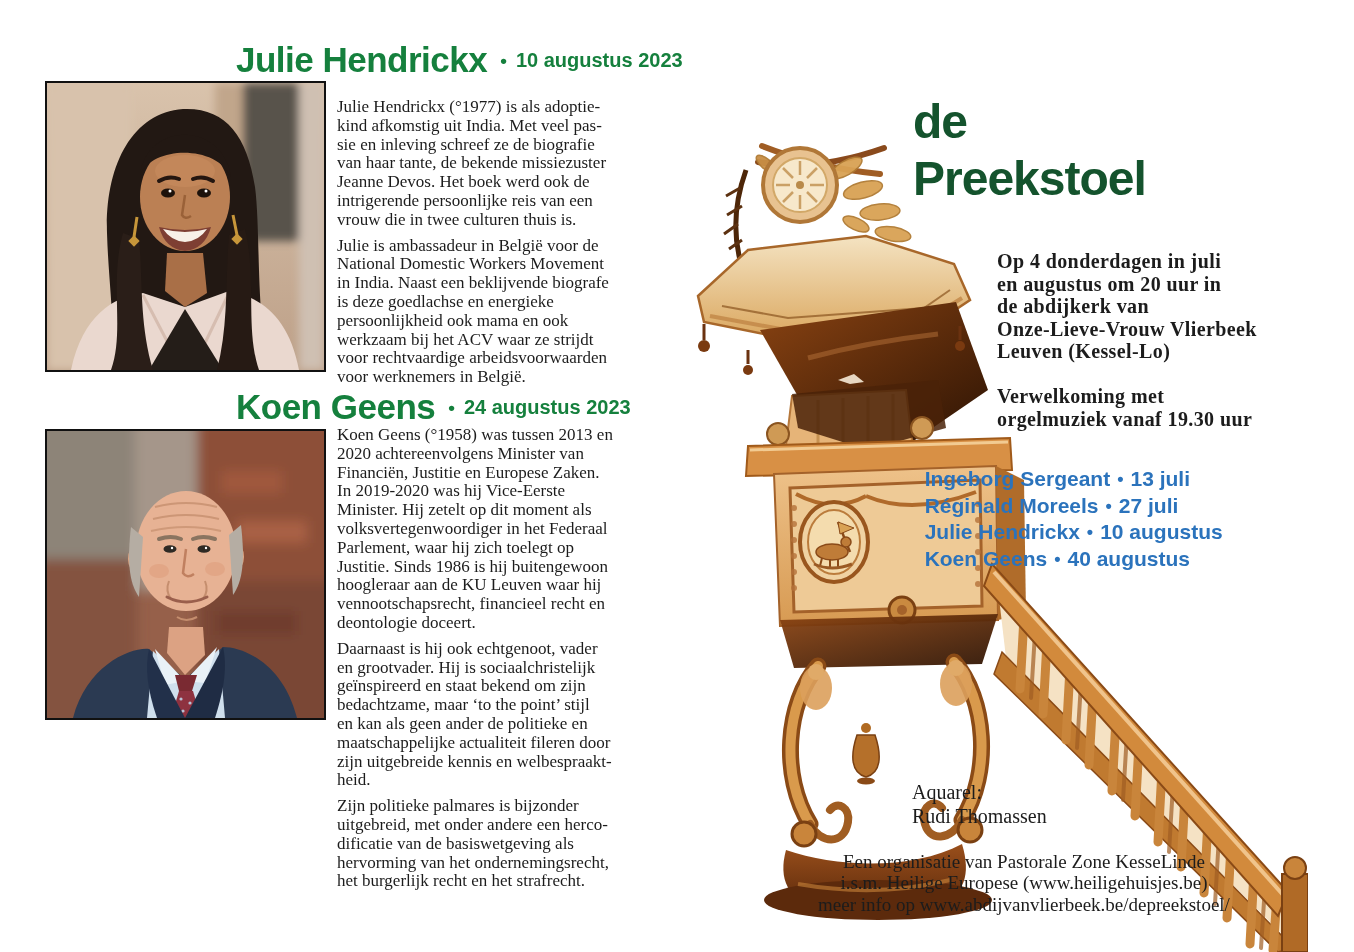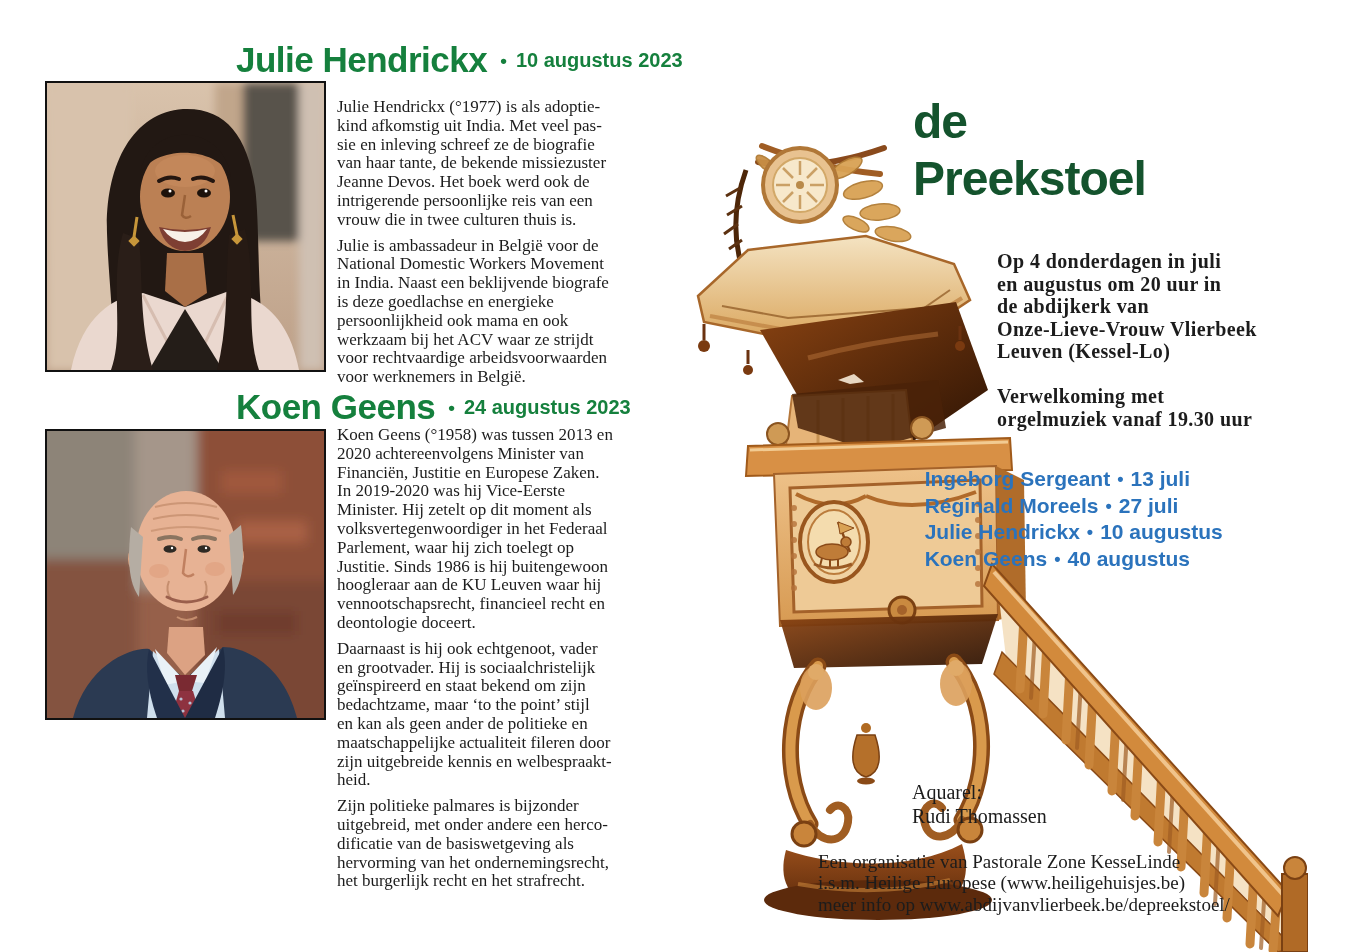--- a/index.html
+++ b/index.html
@@ -39,21 +39,21 @@
   .schedule .r0{margin-right:63px;}
   .schedule .r1{margin-right:48px;}
   .schedule .r2{margin-right:5px;}
   .schedule .r3{margin-right:0;}
   .aquarel{position:absolute;left:912px;top:780px;font-size:20px;line-height:24px;white-space:pre-line;}
   .logo{position:absolute;left:1176px;top:684px;width:100px;text-align:center;}
   .logo .ltext{font-family:"Liberation Sans",sans-serif;font-weight:bold;font-size:17.5px;
                line-height:19px;color:#161616;letter-spacing:-0.2px;transform:scaleX(0.92);
                transform-origin:center;margin-top:5px;}
   .footer{position:absolute;left:818px;top:851px;font-size:19px;line-height:21.3px;}
-  .footer div{white-space:nowrap;}
+  .footer div{white-space:nowrap;text-align:center;}
 </style>
 </head>
 <body>
 
 <div class="page">
 
   <div class="heading jh">
     <span class="hname">Julie Hendrickx</span><span class="hbullet">•</span><span class="hdate">10 augustus 2023</span>
   </div>
 

